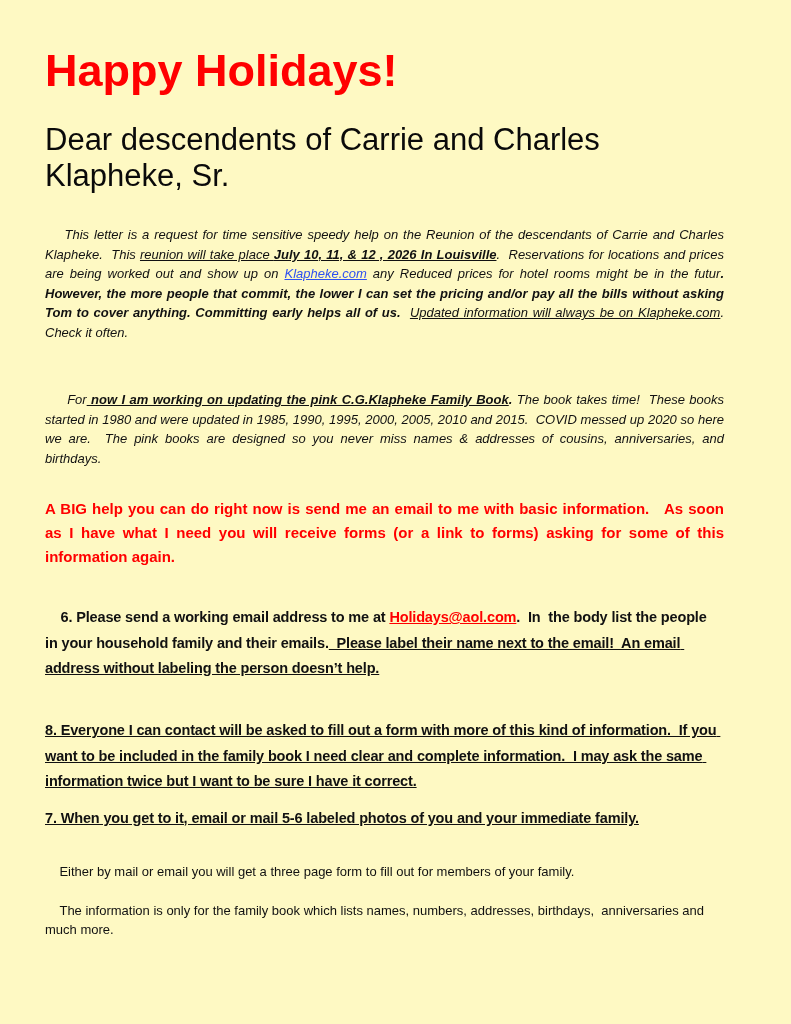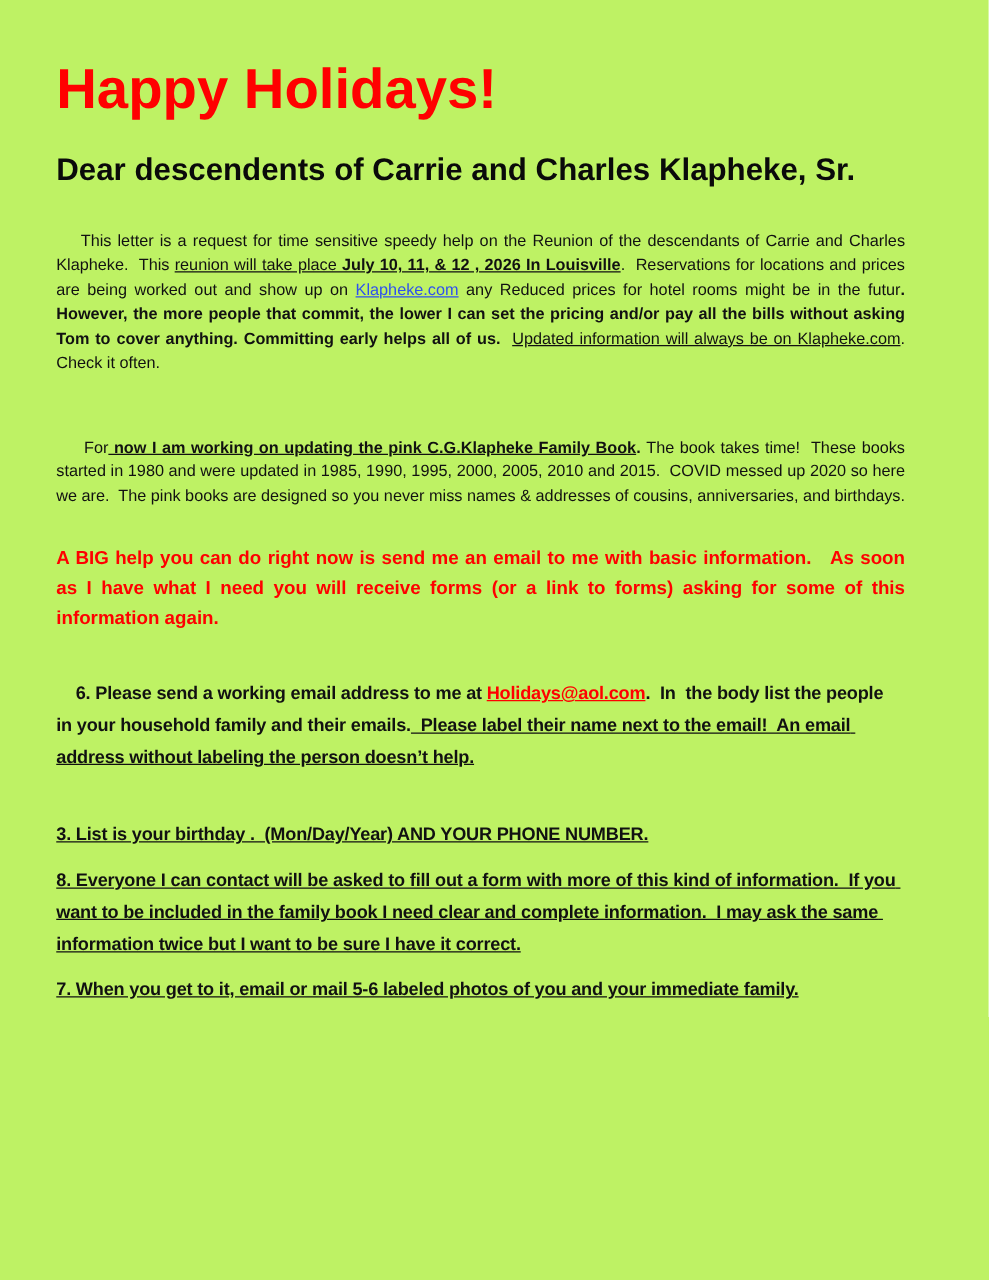--- a/index.html
+++ b/index.html
@@ -1,47 +1,47 @@
 <!DOCTYPE html>
 <html style="--title-red: #ff0000; --email-red: #ff0000; --link-blue: #2e50f0; --body-text: #111111;"><head>
 <meta charset="utf-8">
 <style>
   html, body { margin:0; padding:0; background:#ffffff; }
   .page {
     position: relative;
     width: 791px;
     height: 1024px;
     box-sizing: border-box;
-    background: #bef264;
+    background: #fef9c3;
     padding: 46px 67px 20px 45px;
     font-family: "Liberation Sans", sans-serif;
     color: #111111;
     overflow: hidden;
   }
   .title {
     font-size: 45px;
     font-weight: bold;
     color: var(--title-red, #ff0000);
     margin: 0 0 26px 0;
     line-height: 1.12;
   }
   .salutation {
-    font-size: 25px;
-    font-weight: bold;
+    font-size: 31px;
+    font-weight: normal;
     color: #0a0a0a;
     margin: 0 0 12px 0;
     line-height: 1.15;
   }
   .body-p {
     font-size: 13px;
     line-height: 1.5;
     margin: 0 0 9px 0;
     white-space: pre-wrap;
   }
-  .just { text-align: justify; }
+  .just { text-align: justify; font-style: italic; }
   .bighelp {
     color: var(--title-red, #ff0000);
     font-weight: bold;
     font-size: 15px;
     line-height: 1.62;
     margin: 4px 0 10px 0;
     white-space: pre-wrap;
     text-align: justify;
   }
   .item {
@@ -82,25 +82,28 @@
     <span> For</span><span class="b u"> now I am working on updating the pink C.G.Klapheke Family Book</span><span class="b">. </span><span>The book takes time!  These books started in 1980 and were updated in 1985, 1990, 1995, 2000, 2005, 2010 and 2015.  COVID messed up 2020 so here we are.  The pink books are designed so you never miss names &amp; addresses of cousins, anniversaries, and birthdays.</span>
   </p>
 
   <p class="bighelp">A BIG help you can do right now is send me an email to me with basic information.   As soon as I have what I need you will receive forms (or a link to forms) asking for some of this information again.</p>
 
   <p class="item">
     <span>6. Please send a working email address to me at </span><a class="link-red">Holidays@aol.com</a><span>.  In  the body list the people  in your household family and their emails.</span><span class="u">  Please label their name next to the email!  An email address without labeling the person doesn’t help.</span>
   </p>
 
 
-  <p class="item u">3. List is your birthday .  (Mon/Day/Year) AND YOUR PHONE NUMBER.</p>
 
 
   <p class="item u">8. Everyone I can contact will be asked to fill out a form with more of this kind of information.  If you want to be included in the family book I need clear and complete information.  I may ask the same information twice but I want to be sure I have it correct.</p>
 
   <p class="item u">7. When you get to it, email or mail 5-6 labeled photos of you and your immediate family.</p>
 
+  <p class="body-p">
+    <span>Either by mail or email you will get a three page form to fill out for members of your family.</span><br>
+    <span>The information is only for the family book which lists names, numbers, addresses, birthdays,  anniversaries and much more.</span>
+  </p>
 
   <p class="body-p just">
     
   </p>
 
 </div>
 
 </body></html>

